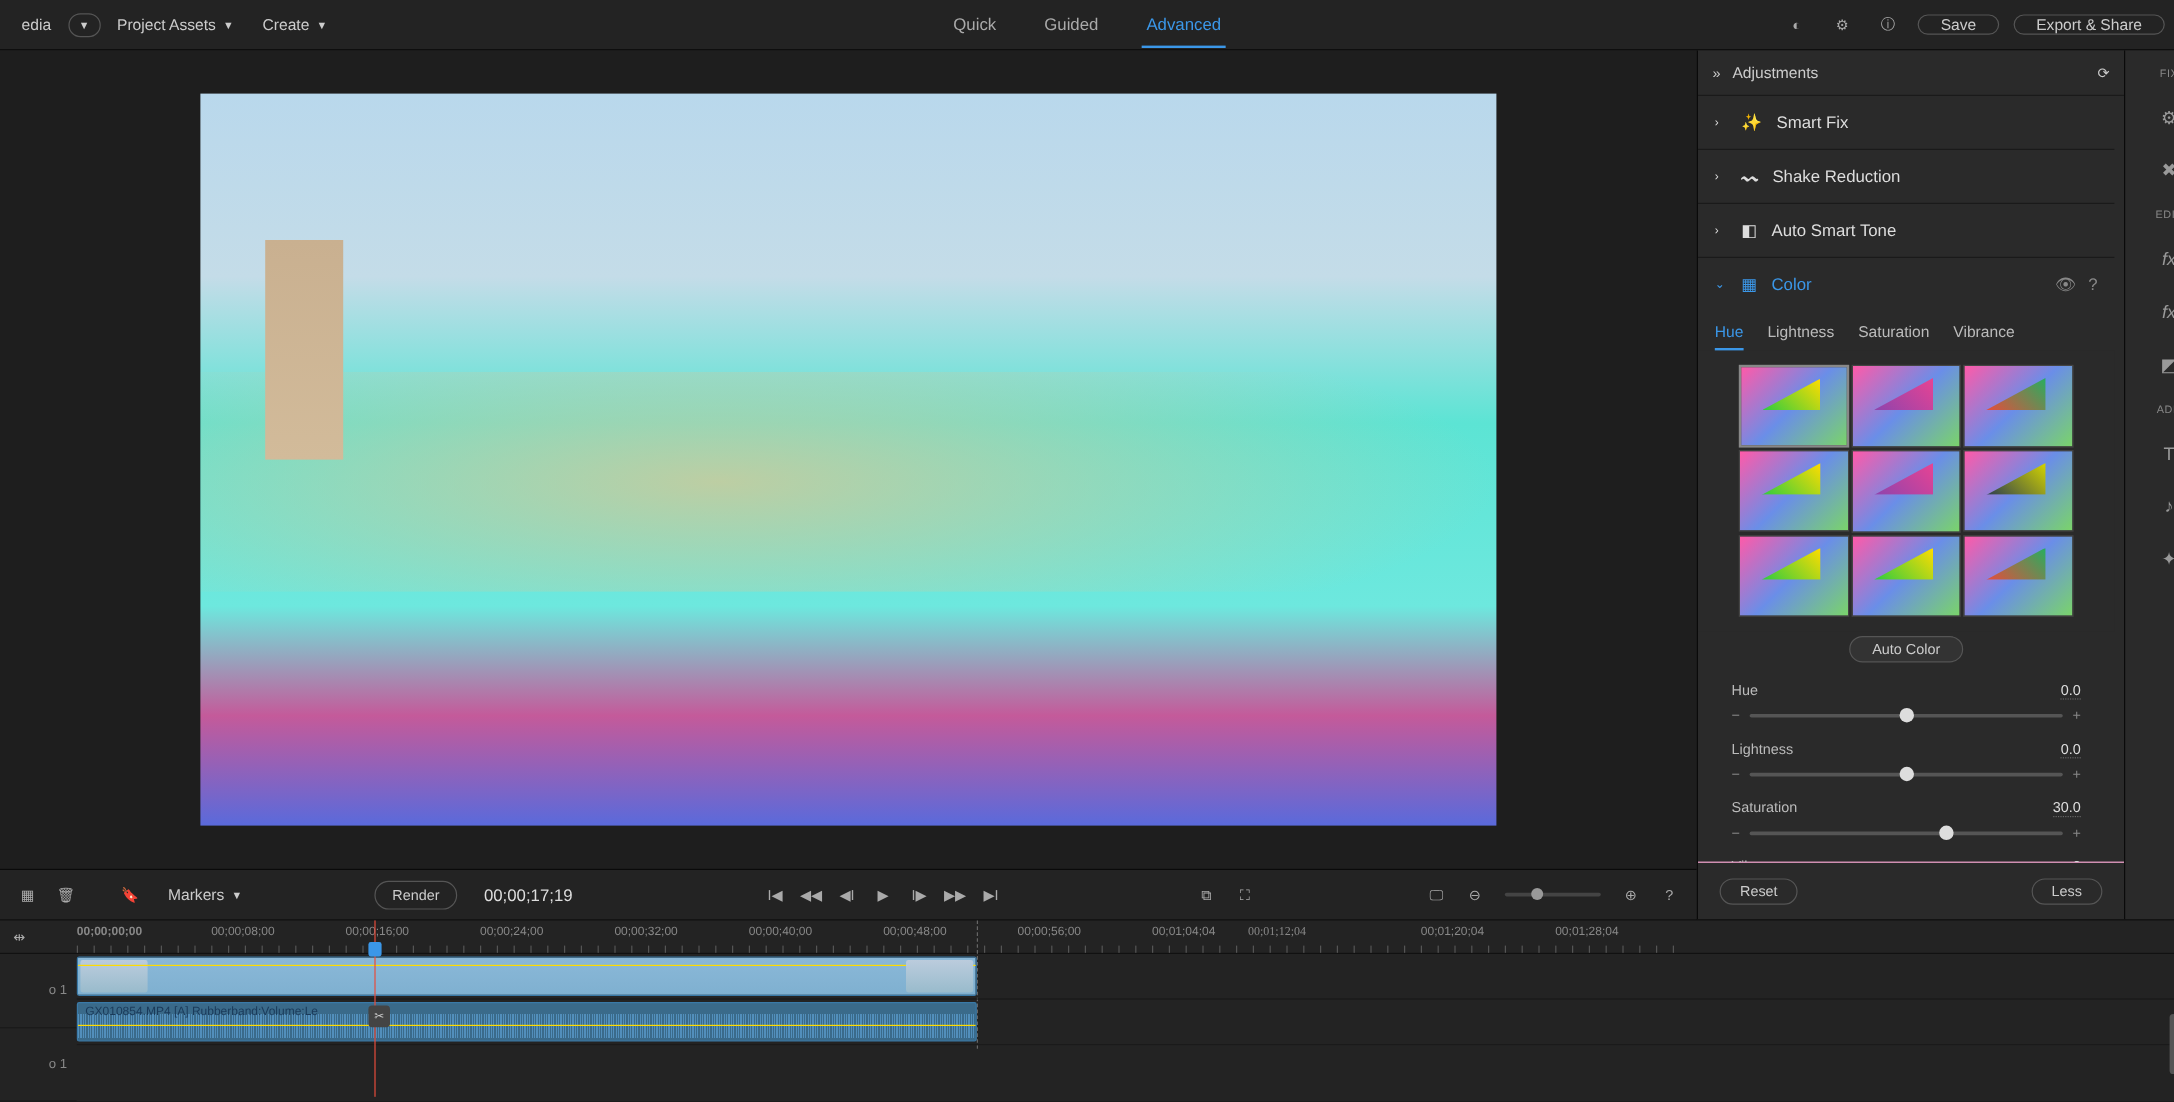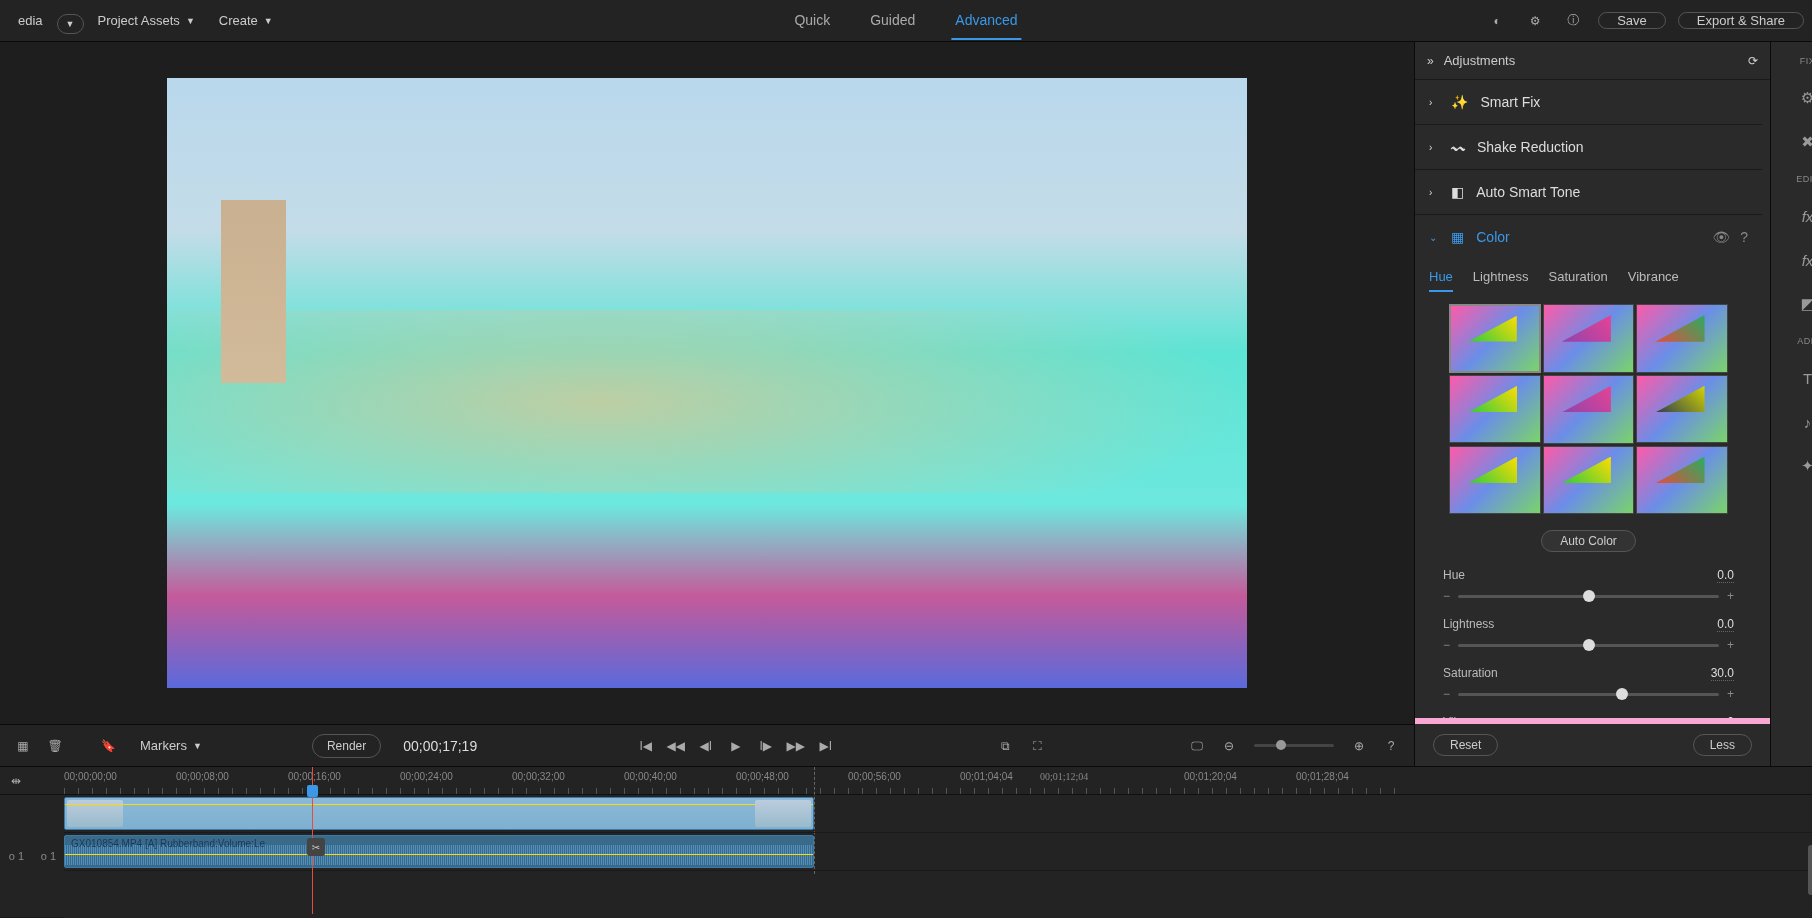--- a/index.html
+++ b/index.html
@@ -1,18 +1,18 @@
 <!DOCTYPE html>
 <html><head>
 <meta charset="utf-8">
 <style>
 *{margin:0;padding:0;box-sizing:border-box;font-family:Arial,sans-serif;-webkit-font-smoothing:antialiased;}
 body{background:#1a1a1a;color:#ccc;font-size:12px;width:1812px;height:918px;overflow:hidden;position:relative;}
 .topbar{height:42px;background:#232323;display:flex;align-items:center;padding:0 8px;border-bottom:1px solid #0a0a0a;}
-.tb-left{display:flex;align-items:flex-end;gap:4px;}
+.tb-left{display:flex;align-items:center;gap:4px;}
 .tb-btn{padding:6px 10px;color:#ccc;display:flex;align-items:center;gap:6px;cursor:pointer;font-size:13px;}
 .chev{font-size:9px;}
 .tb-pill{border:1px solid #555;border-radius:14px;padding:4px 8px;}
 .tb-center{position:absolute;left:50%;transform:translateX(-50%);display:flex;gap:32px;}
 .mode-tab{color:#aaa;padding:10px 4px;cursor:pointer;font-size:14px;}
 .mode-tab.active{color:#3b97e8;border-bottom:2px solid #3b97e8;}
 .tb-right{margin-left:auto;display:flex;align-items:center;gap:12px;}
 .icon-btn{width:26px;height:26px;display:flex;align-items:center;justify-content:center;color:#aaa;cursor:pointer;}
 .pill-btn{border:1px solid #555;border-radius:16px;padding:0 18px;color:#ccc;font-size:13px;cursor:pointer;}
 .main{display:flex;height:724px;}
@@ -52,34 +52,34 @@
 .preset:nth-child(3)::after,.preset:nth-child(9)::after{background:linear-gradient(45deg,#e74c3c,#27ae60);}
 .preset:nth-child(6)::after{background:linear-gradient(45deg,#2c3e50,#d4d400);}
 .auto-btn{display:block;margin:4px auto 12px;border:1px solid #555;border-radius:12px;padding:3px 18px;color:#ccc;background:#333;cursor:pointer;font-size:12px;}
 .slider-row{padding:4px 28px 10px;}
 .slider-top{display:flex;justify-content:space-between;font-size:12px;color:#bbb;margin-bottom:6px;}
 .slider-val{color:#ddd;border-bottom:1px dotted #666;}
 .slider-ctrl{display:flex;align-items:center;gap:8px;}
 .slider-track{flex:1;height:3px;background:#555;border-radius:2px;position:relative;}
 .slider-thumb{position:absolute;top:-5px;width:12px;height:12px;border-radius:50%;background:#ddd;transform:translateX(-50%);}
 .sm{color:#888;cursor:pointer;font-size:12px;}
-.rp-foot{height:48px;display:flex;align-items:center;justify-content:space-between;padding:0 18px;border-top:6px solid #f9a8d4;}
+.rp-foot{height:48px;display:flex;align-items:center;justify-content:space-between;padding:0 18px;border-top:1px solid #f9a8d4;}
 .sm-pill{border:1px solid #555;border-radius:12px;padding:3px 16px;color:#ccc;cursor:pointer;font-size:12px;}
 .far-rail{width:42px;background:#2a2a2a;border-left:1px solid #0a0a0a;display:flex;flex-direction:column;align-items:center;gap:20px;padding-top:14px;font-size:9px;color:#888;padding-left:32px;}
 .far-rail .lbl{font-size:9px;letter-spacing:0.5px;}
 .far-rail .ric{width:24px;height:24px;display:flex;align-items:center;justify-content:center;color:#999;cursor:pointer;font-size:15px;}
 .timeline{height:152px;background:#232323;border-top:1px solid #0a0a0a;display:flex;flex-direction:column;}
 .tl-ruler{height:28px;display:flex;position:relative;padding-left:64px;border-bottom:1px solid #111;}
 .tick-area{flex:1;position:relative;}
 .tick{position:absolute;top:4px;font-size:10px;color:#888;}
 .tk-mark{position:absolute;bottom:0;height:6px;width:1px;background:#555;}
 .playhead{position:absolute;top:0;bottom:-120px;width:1px;background:#e74c3c;left:248px;z-index:5;}
 .playhead::before{content:'';position:absolute;top:18px;left:-5px;width:11px;height:12px;background:#3b97e8;border-radius:2px;}
 .tl-tracks{flex:1;padding-left:64px;position:relative;}
-.tl-gutter{position:absolute;left:0;top:0;bottom:0;width:64px;display:flex;}
+.tl-gutter{position:absolute;left:0;top:0;bottom:0;width:64px;display:flex;flex-direction:column;}
 .gut-row{flex:1;display:flex;align-items:center;justify-content:flex-end;padding-right:8px;font-size:11px;color:#888;border-bottom:1px solid #1a1a1a;}
 .track{height:38px;border-bottom:1px solid #1a1a1a;position:relative;}
 .clip{position:absolute;top:2px;bottom:2px;background:#62a5d6;border:1px solid #3a7aa8;border-radius:2px;}
 .clip.vid{left:0;width:750px;background:linear-gradient(to bottom,#8ab8d8 0%,#7fb0d0 100%);}
 .clip.vid::before,.clip.vid::after{content:'';position:absolute;top:2px;bottom:2px;width:56px;background:linear-gradient(#bcd,#9bc);border-radius:2px;}
 .clip.vid::before{left:2px;}
 .clip.vid::after{right:2px;}
 .clip.aud{left:0;width:750px;background:#3a6a8a;}
 .clip-label{position:absolute;left:6px;top:2px;font-size:10px;color:#1a3a5a;white-space:nowrap;z-index:2;}
 .wave{position:absolute;left:0;right:0;bottom:2px;height:20px;background:repeating-linear-gradient(90deg,#5898c8 0,#5898c8 1px,transparent 1px,transparent 2px);opacity:0.8;}
@@ -293,21 +293,21 @@
 </div>
 
 <div class="timeline">
   <div class="tl-ruler">
     <div style="position:absolute;left:8px;top:6px;display:flex;gap:10px;">
       <span class="ctrl-ic" style="width:16px;height:16px;font-size:12px">⇹</span>
     </div>
     <div class="tick-area" id="ticks">
       <div class="playhead"></div>
       <div class="end-mark"></div>
-    <div class="tick" style="left: 0px;">00;00;00;00</div>
+    <div class="tick" style="left: 0px; font-weight: bold;">00;00;00;00</div>
         <div class="tk-mark" style="left: 0px;"></div>
         <div class="tk-mark" style="left: 14px;"></div>
         <div class="tk-mark" style="left: 28px;"></div>
         <div class="tk-mark" style="left: 42px;"></div>
         <div class="tk-mark" style="left: 56px;"></div>
         <div class="tk-mark" style="left: 70px;"></div>
         <div class="tk-mark" style="left: 84px;"></div>
         <div class="tk-mark" style="left: 98px;"></div>
         <div class="tick" style="left: 112px;">00;00;08;00</div>
         <div class="tk-mark" style="left: 112px;"></div>

